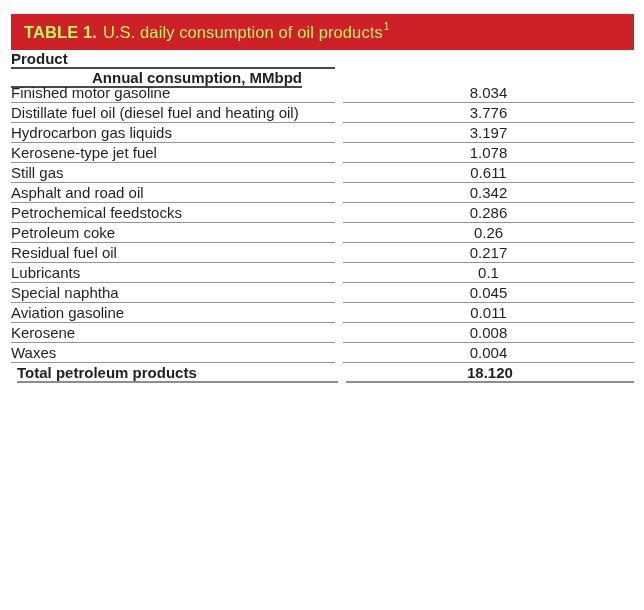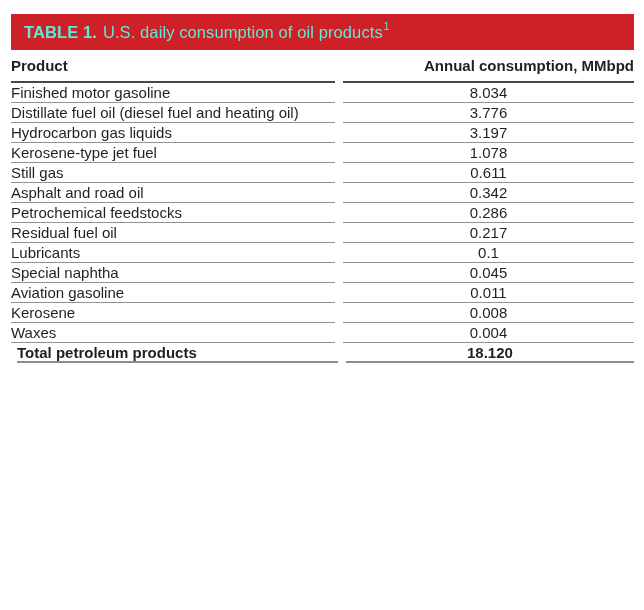--- a/index.html
+++ b/index.html
@@ -11,39 +11,39 @@
     overflow:hidden;
   }
   .table-wrap {
     position:absolute;
     left:11px; top:14px;
     width:623px;
   }
   .title-bar {
     height:36px;
     background:#cd2127;
-    color:#5eead4;
+    color:#bef264;
     display:flex;
     align-items:center;
     padding-left:13px;
     font-size:16.5px;
     letter-spacing:0.1px;
     white-space:nowrap;
   }
   .title-label { font-weight:bold; margin-right:6px; }
   .title-bar sup {
     font-size:10px;
     vertical-align:super;
     line-height:0;
     position:relative; top:-5px; margin-left:1px;
   }
   .flex-row { display:flex; column-gap:8px; }
   .cell-product { width:324px; }
   .cell-value   { width:291px; }
-  .hdr-row { height:33px; font-size:15px; font-weight:bold; }
+  .hdr-row { height:33px; font-size:15px; font-weight:bold;flex-direction:column; }
   .hdr-row .cell {
     display:flex; align-items:center; height:100%;
     border-bottom:2px solid #47484a;
   }
   .hdr-row .cell-value { justify-content:flex-end; }
   .data-row { height:20px; font-size:15px; }
   .data-row .cell {
     display:flex; align-items:center; height:100%;
     border-bottom:1px solid #909296;
   }
@@ -96,20 +96,24 @@
     <div class="flex-row data-row">
       <div class="cell cell-product">Asphalt and road oil</div>
       <div class="cell cell-value">0.342</div>
     </div>
 
     <div class="flex-row data-row">
       <div class="cell cell-product">Petrochemical feedstocks</div>
       <div class="cell cell-value">0.286</div>
     </div>
 
+    <div class="flex-row data-row">
+      <div class="cell cell-product">Petroleum coke</div>
+      <div class="cell cell-value">0.26</div>
+    </div>
 
     <div class="flex-row data-row">
       <div class="cell cell-product">Residual fuel oil</div>
       <div class="cell cell-value">0.217</div>
     </div>
 
 
     <div class="flex-row data-row">
       <div class="cell cell-product">Lubricants</div>
       <div class="cell cell-value">0.1</div>

